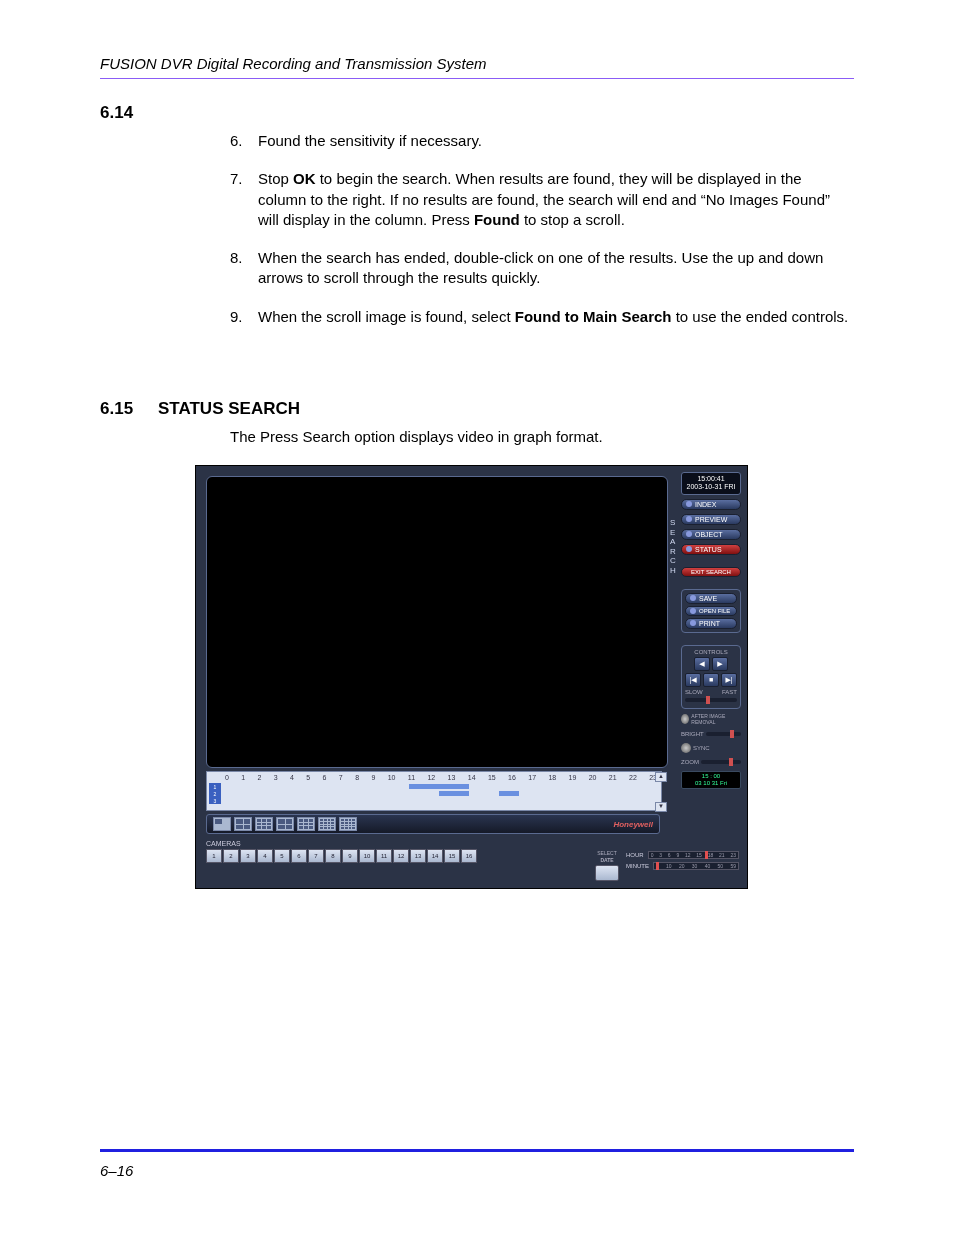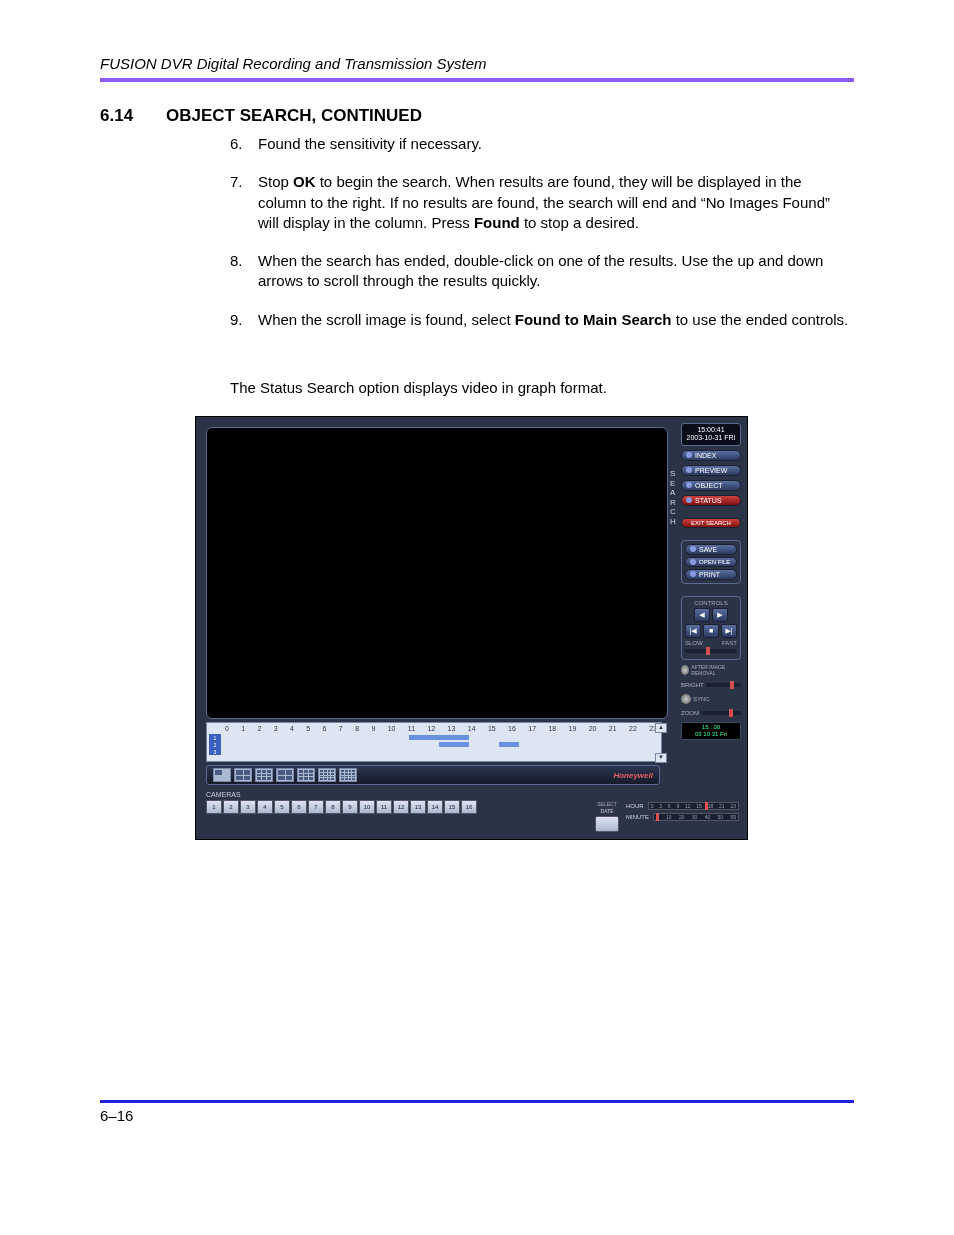--- a/index.html
+++ b/index.html
@@ -14,30 +14,30 @@
   .page {
     padding: 55px 100px 40px 100px;
     box-sizing: border-box;
     min-height: 1235px;
     position: relative;
   }
   .header {
     font-style: italic;
     font-size: 15px;
     padding-bottom: 6px;
-    border-bottom: 4px solid #8b5cf6;
+    border-bottom: 1px solid #8b5cf6;
     margin-bottom: 24px;
   }
   .section-title {
     font-weight: bold;
     font-size: 17px;
     margin-top: 24px;
     margin-bottom: 8px;
     display: flex;
-    gap: 22px;
+    gap: 14px;
     align-items: flex-end;
   }
   .section-num { width: 44px; display:inline-block;}
   .step {
     display: flex;
     margin: 0 0 18px 130px;
     line-height: 1.35;
   }
   .step .num { width: 28px; flex: 0 0 28px; }
   .step .body { flex: 1; }
@@ -188,63 +188,67 @@
     position:absolute; right:80px; top:306px; width:12px; display:flex; flex-direction:column; gap:20px;
   }
   .shot .scrollbtn {width:10px;height:8px;background:#dde4f2;border:1px solid #7a88a8;font-size:6px;color:#334;text-align:center;line-height:7px;}
 
   .footer-rule {
     border-top: 3px solid #2020e0;
     margin-top: 260px;
   }
   .footer-num {
     font-size: 15px;
-    padding-top: 4px;
+    padding-top: 10px;
+    font-style: italic;
   }
 </style>
 </head>
 <body>
 
 <div class="page">
 
   <div class="header">FUSION DVR Digital Recording and Transmission System</div>
 
   <div class="section-title">
     <span class="section-num">6.14</span>
-    <span>OBJECT SEARCH, CONTINUED</span>
   </div>
 
   <div class="step">
     <div class="num">6.</div>
     <div class="body">Found the sensitivity if necessary.</div>
   </div>
 
   <div class="step">
     <div class="num">7.</div>
     <div class="body">
-      <span>Stop </span><span class="b">OK</span><span> to begin the search. When results are found, they will be displayed in the column to the right. If no results are found, the search will end and “No Images Found” will display in the column. Press </span><span class="b">Found</span><span> to stop a desired.</span>
+      <span>Stop </span><span class="b">OK</span><span> to begin the search. When results are found, they will be displayed in the column to the right. If no results are found, the search will end and “No Images Found” will display in the column. Press </span><span class="b">Found</span><span> to stop a scroll.</span>
     </div>
   </div>
 
   <div class="step">
     <div class="num">8.</div>
     <div class="body">When the search has ended, double-click on one of the results. Use the up and down arrows to scroll through the results quickly.</div>
   </div>
 
   <div class="step">
     <div class="num">9.</div>
     <div class="body">
       <span>When the scroll image is found, select </span><span class="b">Found to Main Search</span><span> to use the ended controls.</span>
     </div>
   </div>
 
   <div style="height:30px"></div>
 
-
-  <div class="intro">The Status Search option displays video in graph format.</div>
+  <div class="section-title">
+    <span class="section-num">6.15</span>
+    <span>STATUS SEARCH</span>
+  </div>
+
+  <div class="intro">The Press Search option displays video in graph format.</div>
 
   <div class="shot">
     <div class="video"></div>
 
     <div class="searchlabel">
       <div>S</div>
         <div>E</div>
         <div>A</div>
         <div>R</div>
         <div>C</div>

